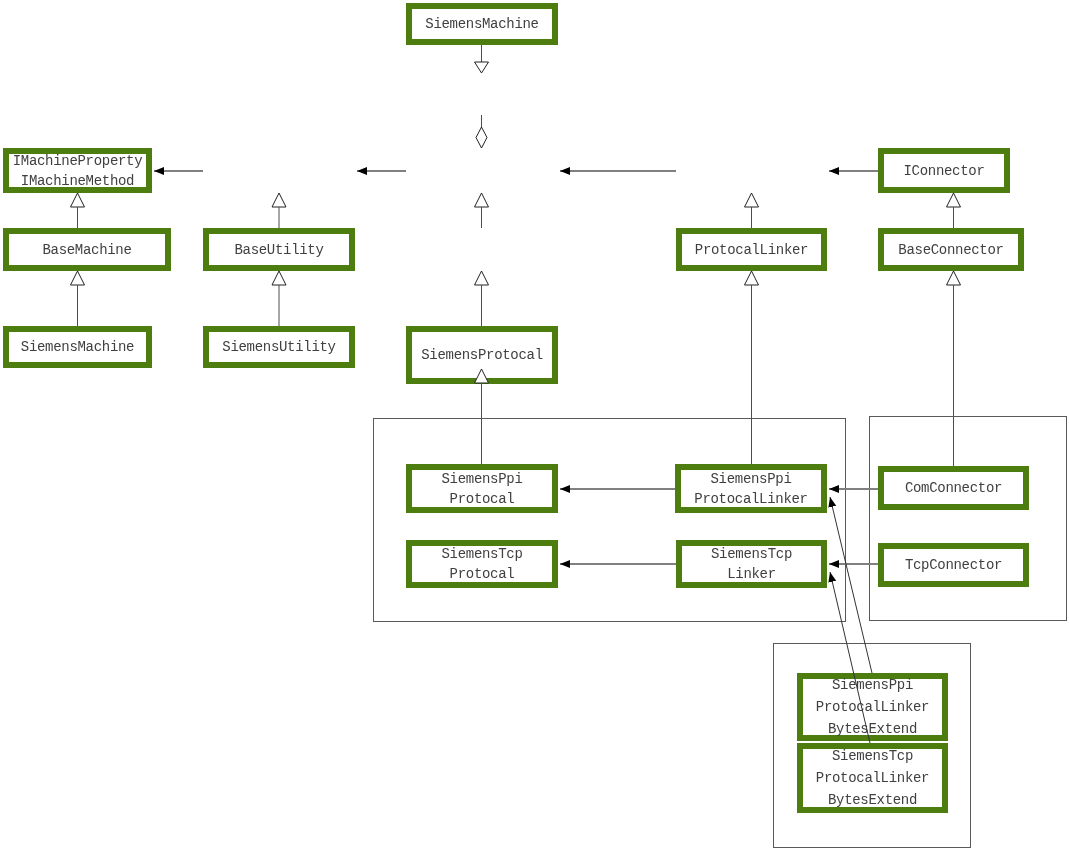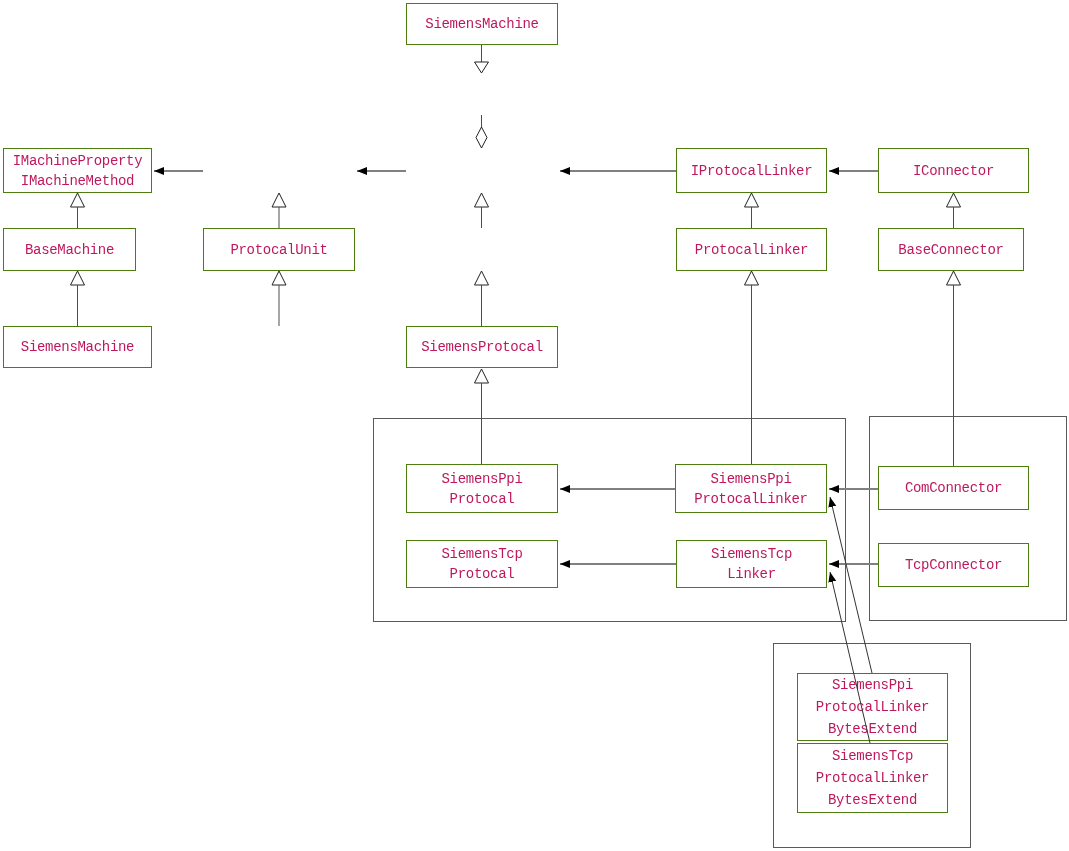--- a/index.html
+++ b/index.html
@@ -3,23 +3,23 @@
 <meta charset="utf-8">
 <style>
   html,body { margin:0; padding:0; background:#ffffff; }
   .stage {
     position:relative; width:1069px; height:851px; background:#ffffff;
     font-family:"Liberation Mono","DejaVu Sans Mono",monospace;
     overflow:hidden;
   }
   .node {
     position:absolute; box-sizing:border-box; background:#ffffff;
-    border:1px solid #4d7c0f; z-index:2;
+    border:6px solid #4d7c0f; z-index:2;
     display:flex; flex-direction:column; align-items:center; justify-content:center;
-    text-align:center; font-size:14px; letter-spacing:-0.3px; color:#be185d;
+    text-align:center; font-size:14px; letter-spacing:-0.3px; color:#404040;
     line-height:20px; white-space:nowrap;
   }
   .node span { display:block; }
   .node.three-line { line-height:22px; }
   .container {
     position:absolute; box-sizing:border-box; background:transparent;
     border:1px solid #5a5a5a; z-index:1;
   }
   svg.overlay {
     position:absolute; left:0; top:0; z-index:3; pointer-events:none;
@@ -39,44 +39,44 @@
   <div class="container" style="left:773px;top:643px;width:198px;height:205px"></div>
 
   <div class="node" style="left:406px;top:3px;width:152px;height:42px">
     <span>SiemensMachine</span>
   </div>
 
   <div class="node" style="left:3px;top:148px;width:149px;height:45px">
     <span>IMachineProperty</span>
     <span>IMachineMethod</span>
   </div>
-  <div class="node" style="left:676px;top:148px;width:151px;height:45px">
-    <span>IProtocalLinker</span>
-  </div>
-  <div class="node" style="left:878px;top:148px;width:151px;height:45px">
+  <div class="node" style="left:878px;top:148px;width:132px;height:45px">
     <span>IConnector</span>
   </div>
 
-  <div class="node" style="left:3px;top:228px;width:133px;height:43px">
+  <div class="node" style="left:3px;top:228px;width:168px;height:43px">
     <span>BaseMachine</span>
   </div>
   <div class="node" style="left:203px;top:228px;width:152px;height:43px">
-    <span>ProtocalUnit</span>
+    <span>BaseUtility</span>
   </div>
   <div class="node" style="left:676px;top:228px;width:151px;height:43px">
     <span>ProtocalLinker</span>
   </div>
   <div class="node" style="left:878px;top:228px;width:146px;height:43px">
     <span>BaseConnector</span>
   </div>
 
   <div class="node" style="left:3px;top:326px;width:149px;height:42px">
     <span>SiemensMachine</span>
   </div>
-  <div class="node" style="left:406px;top:326px;width:152px;height:42px">
+  <div class="node" style="left:203px;top:326px;width:152px;height:42px">
+    <span>SiemensUtility</span>
+  </div>
+  <div class="node" style="left:406px;top:326px;width:152px;height:58px">
     <span>SiemensProtocal</span>
   </div>
 
   <div class="node" style="left:406px;top:464px;width:152px;height:49px">
     <span>SiemensPpi</span>
     <span>Protocal</span>
   </div>
   <div class="node" style="left:675px;top:464px;width:152px;height:49px">
     <span>SiemensPpi</span>
     <span>ProtocalLinker</span>

